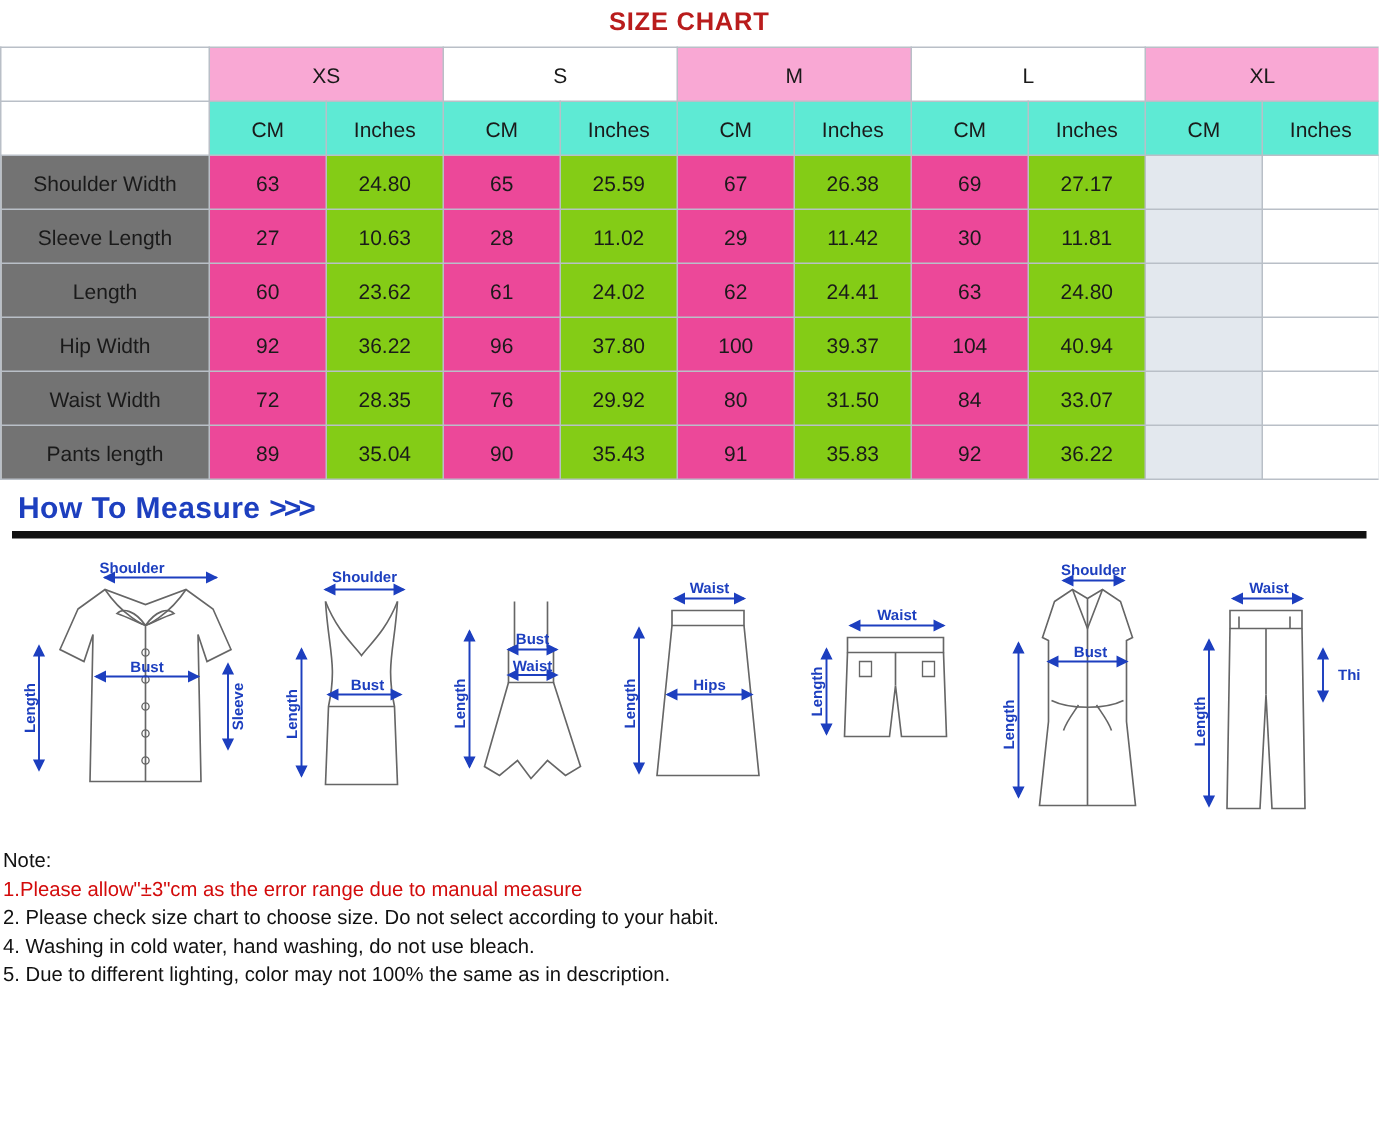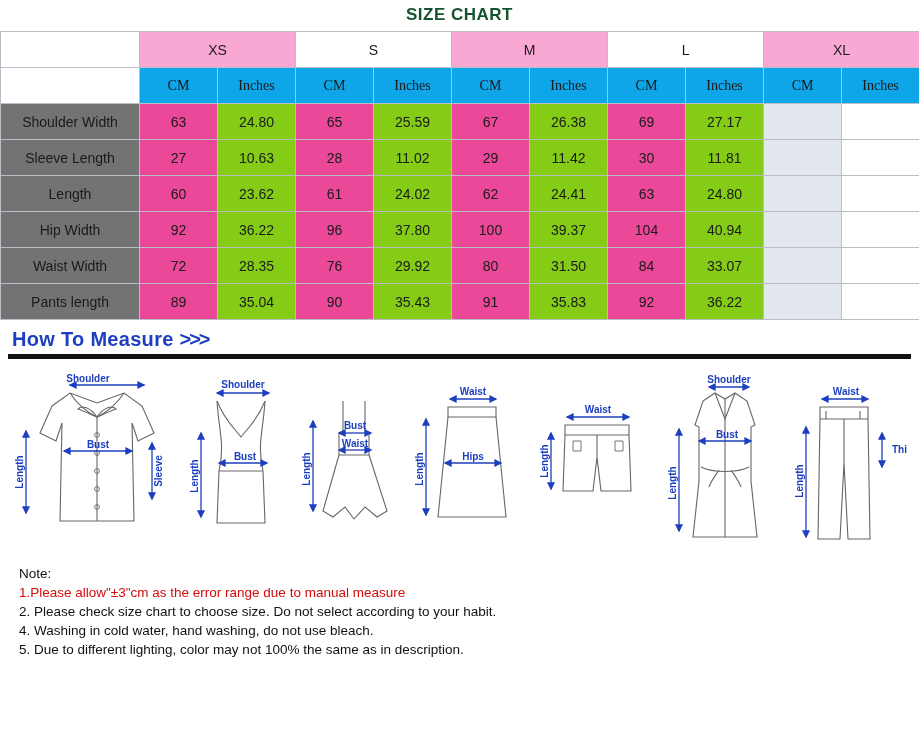--- a/index.html
+++ b/index.html
@@ -18,21 +18,21 @@
     background: #ffffff;
   }
 
   
   .chart-title {
     text-align: center;
     font-size: 17px;
     font-weight: bold;
     letter-spacing: 0.5px;
     padding: 5px 0 6px 0;
-    color: #14532d;
+    color: #b91c1c;
   }
 
   
   table.size-table {
     border-collapse: collapse;
     width: 919px;
     table-layout: fixed;
   }
   table.size-table td, table.size-table th {
     border: 1px solid #b9bfc7;
@@ -52,23 +52,22 @@
     font-weight: bold;
     color: #d30b0b;
     background: #f9a8d4;
     height: 38px;
   }
   .size-head.plain { background: #ffffff; }
   .unit-head {
     font-weight: bold;
     font-size: 13px;
     color: #111;
-    background: #0ea5e9;
+    background: #5eead4;
     height: 32px;
-    font-family: Liberation Serif, serif;
   }
   .corner-cell { background: #ffffff; border-left: 1px solid #ffffff; border-top: 1px solid #ffffff; }
   .row-label {
     text-align: left;
     padding-left: 10px;
     font-size: 14px;
     background: #737373;
   }
   .cell-cm  { background: #ec4899; margin-top: 44px; }
   .cell-in  { background: #84cc16; }
@@ -99,21 +98,21 @@
     align-items: flex-end;
     justify-content: space-between;
     height: 195px;
     padding: 0 4px;
   }
   .fig { position: relative; }
   .fig svg { display: block; }
 
   
   .notes {
-    padding: 8px 10px 0 19px;
+    padding: 8px 10px 0 2px;
     font-size: 13.5px;
     line-height: 19px;
     color: #111;
   }
   .notes div { white-space: nowrap; }
   .red { color: #d30b0b; }
 </style>
 </head>
 <body>
 

